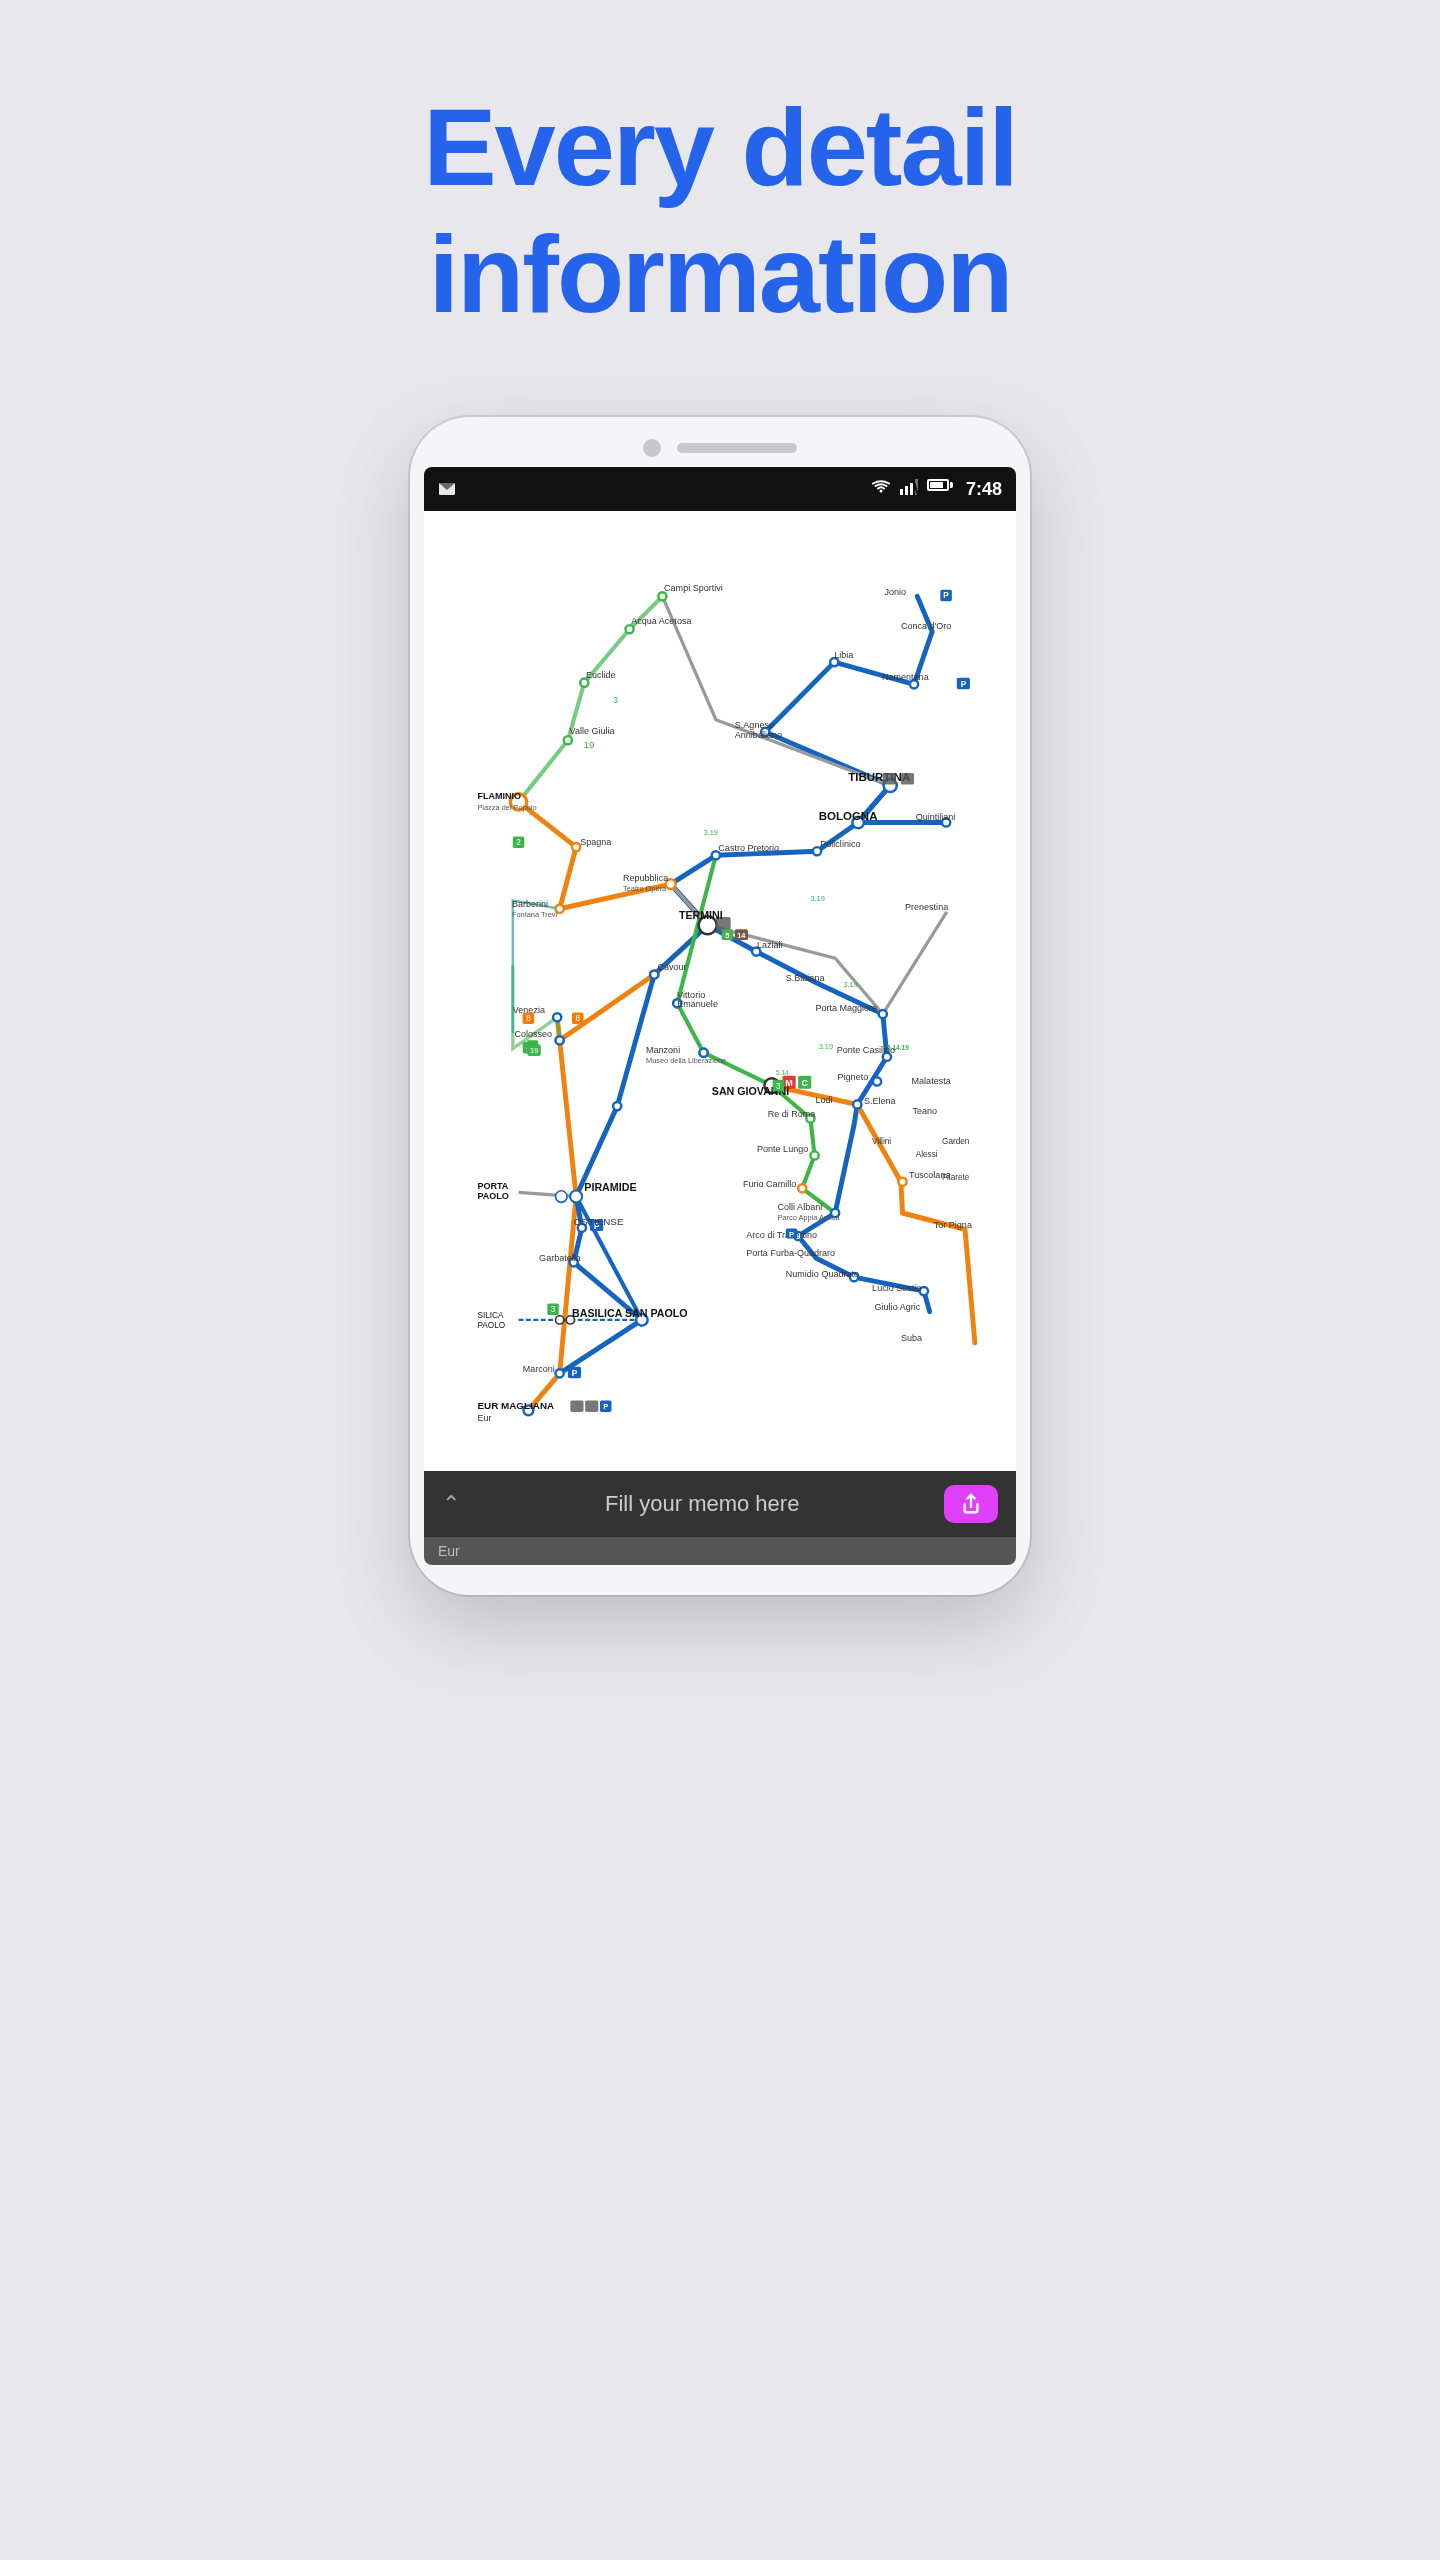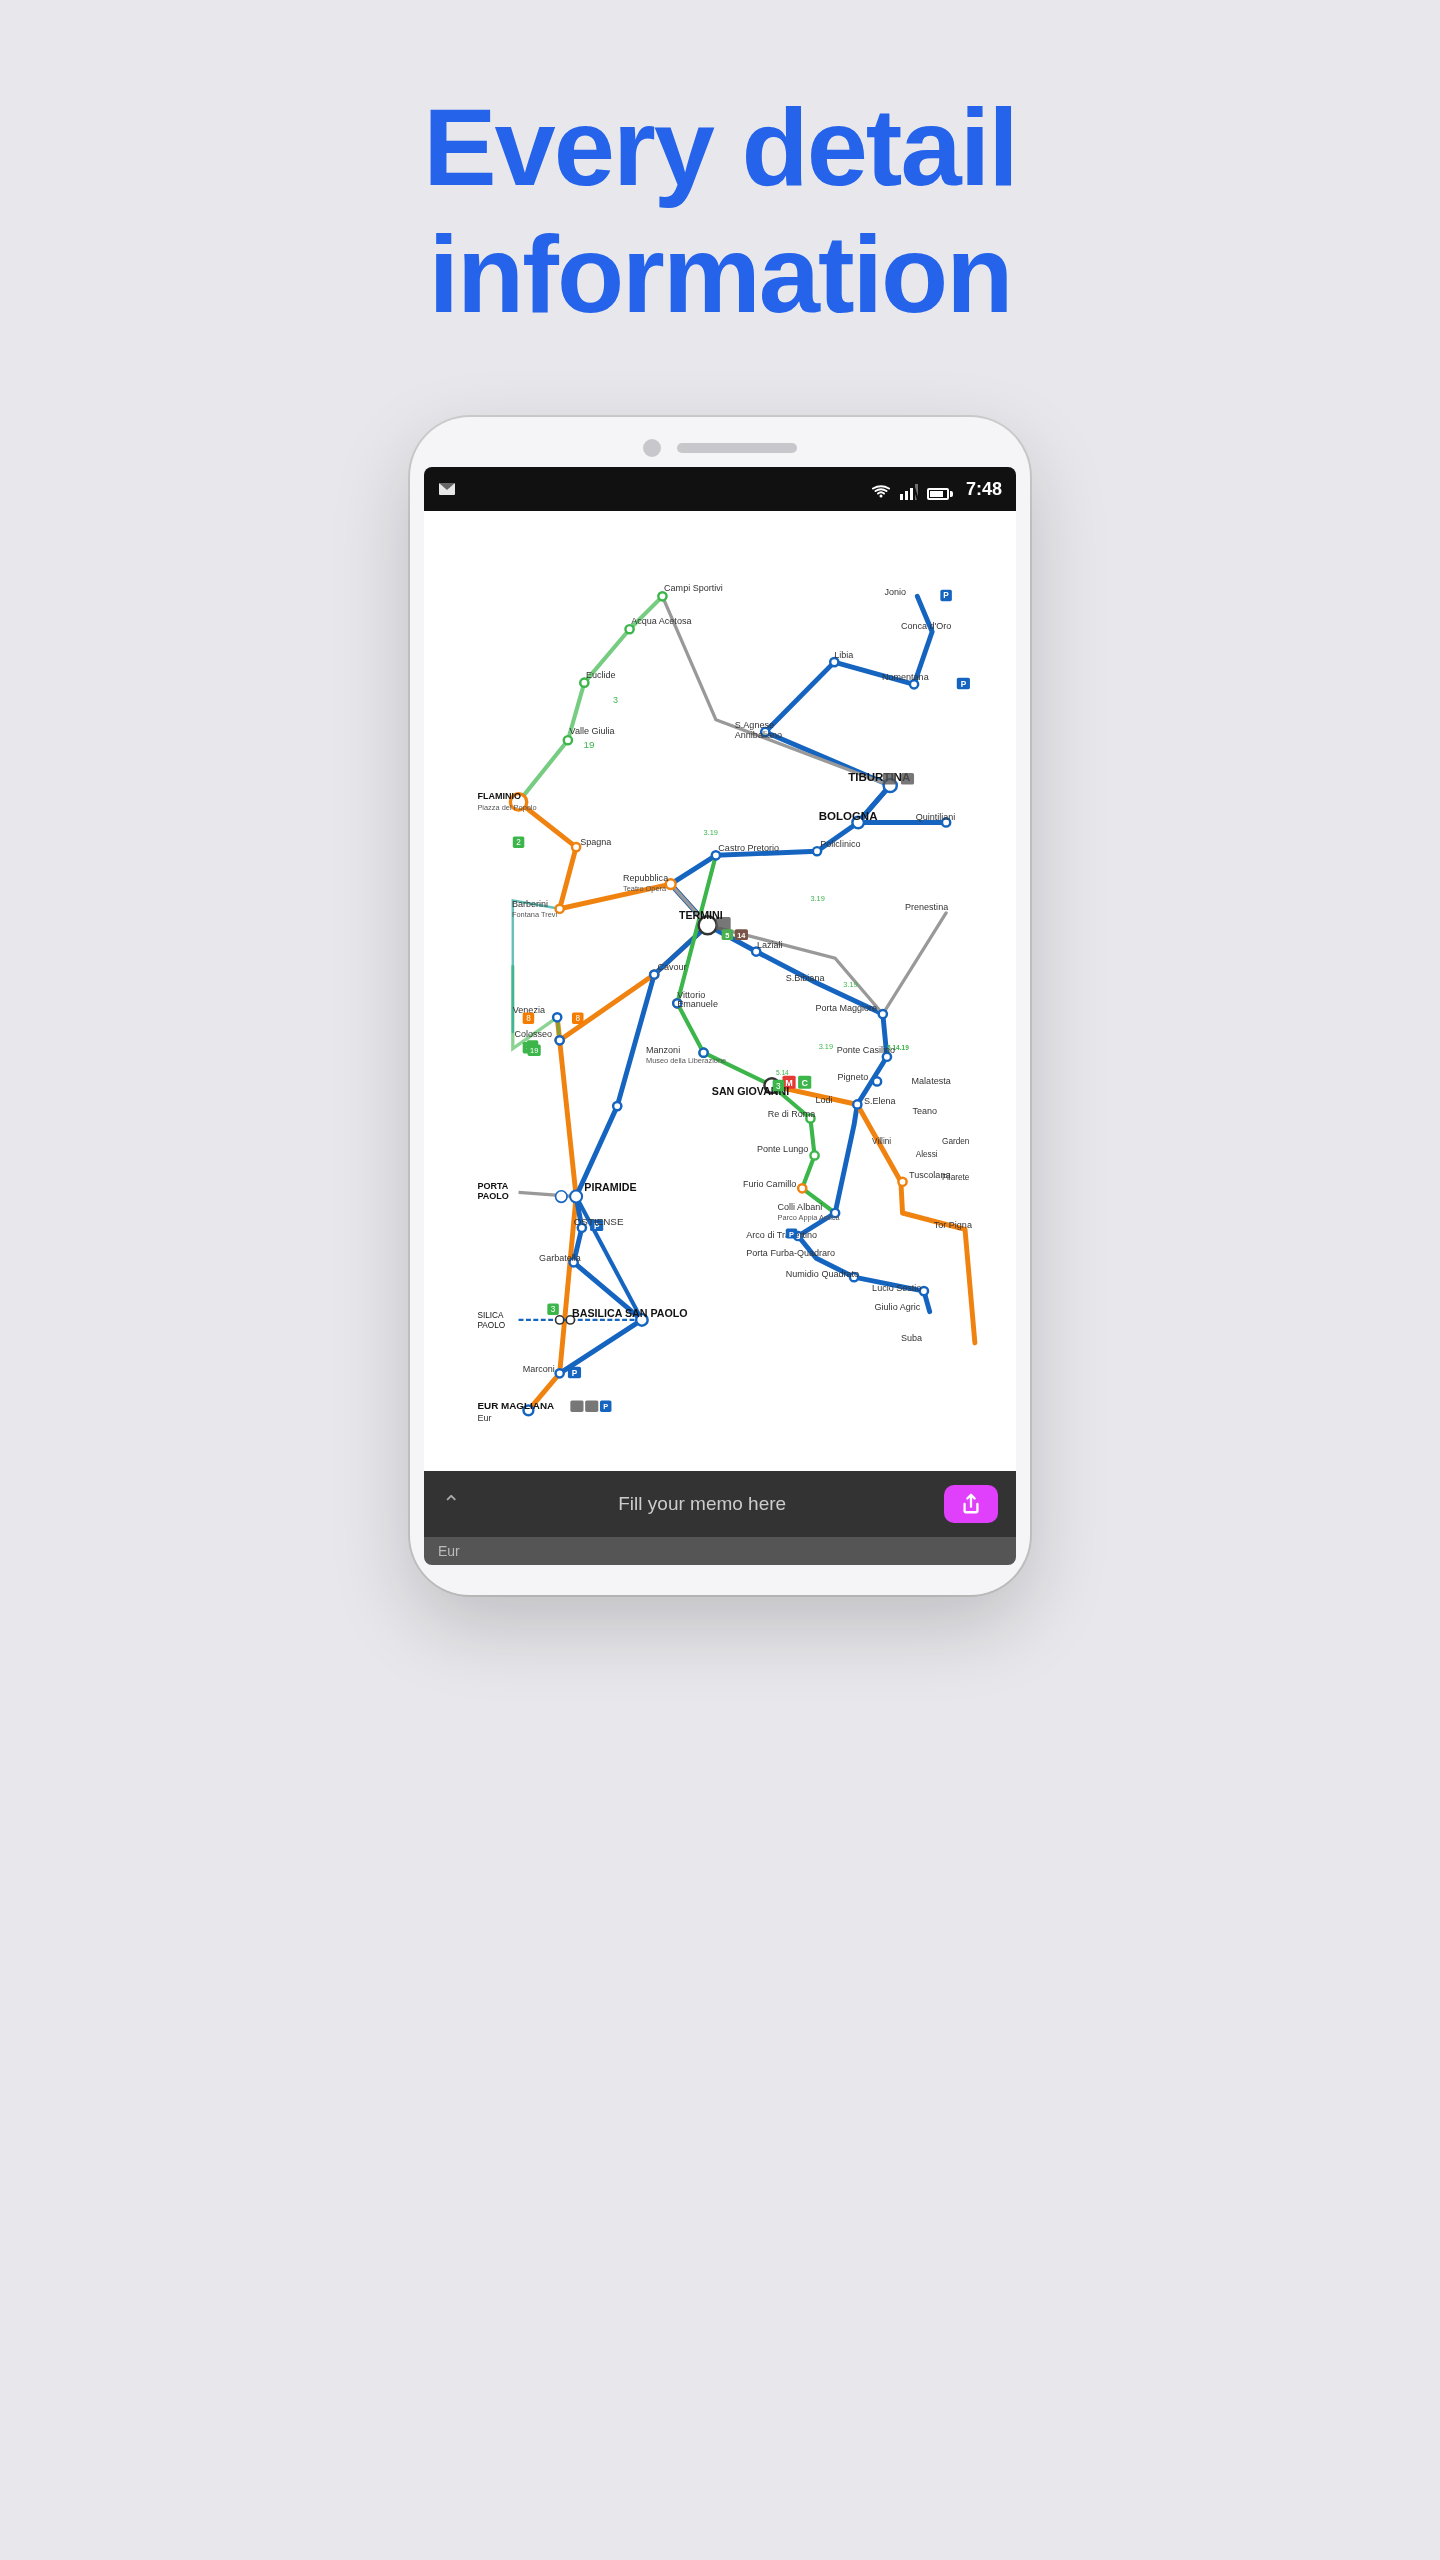--- a/index.html
+++ b/index.html
@@ -78,21 +78,21 @@
     }
 
     .status-left {
       display: flex;
       align-items: center;
       gap: 6px;
     }
 
     .status-right {
       display: flex;
-      align-items: flex-end;
+      align-items: flex-start;
       gap: 9px;
       font-size: 16px;
       font-weight: 700;
     }
 
     .battery-icon {
       display: flex;
       align-items: center;
     }
 
@@ -146,21 +146,21 @@
     }
 
     .memo-chevron {
       color: #aaa;
       font-size: 22px;
     }
 
     .memo-text {
       flex: 1;
       color: #ccc;
-      font-size: 19px;
+      font-size: 22px;
       text-align: center;
     }
 
     .share-btn {
       background: #e040fb;
       border-radius: 10px;
       width: 54px;
       height: 38px;
       display: flex;
       align-items: center;

